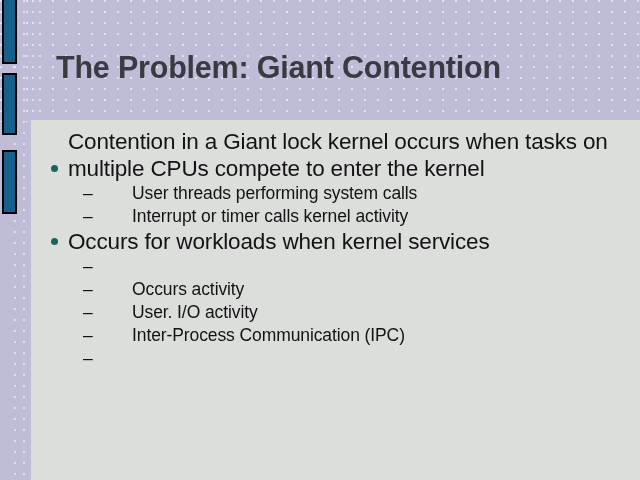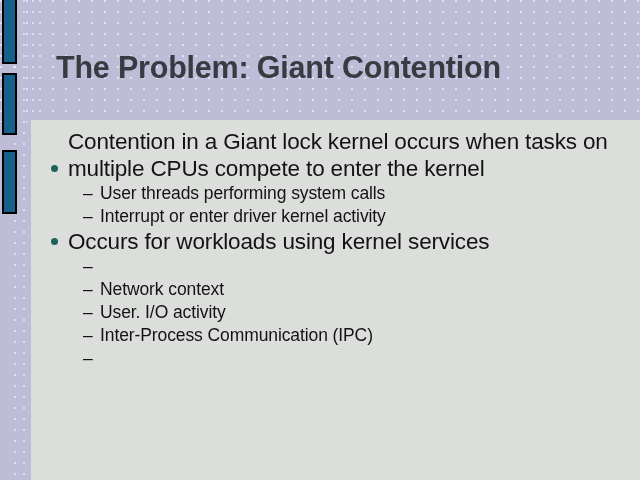--- a/index.html
+++ b/index.html
@@ -131,20 +131,21 @@
     flex: 0 0 17px;
     font-size: 17.5px;
     line-height: 23px;
     color: #131313;
   }
   .level2 .text {
     font-size: 17.5px;
     line-height: 23px;
     color: #131313;
     letter-spacing: -0.1px;
+    margin-left: 32px;
   }
 </style>
 </head>
 <body>
 
 <div id="slide">
 
   <div id="header-texture"></div>
   <div id="sidebar-texture"></div>
 
@@ -161,34 +162,34 @@
             <span class="dot"></span>
           </div>
           <div class="text">Contention in a Giant lock kernel occurs when tasks on multiple CPUs compete to enter the kernel</div>
         </div>
         <div class="bullet-row level2">
           <div class="marker">–</div>
           <div class="text">User threads performing system calls</div>
         </div>
         <div class="bullet-row level2">
           <div class="marker">–</div>
-          <div class="text">Interrupt or enter driver kernel activity</div>
+          <div class="text">Interrupt or timer calls kernel activity</div>
         </div>
         <div class="bullet-row level1">
           <div class="marker">
             <span class="dot"></span>
           </div>
-          <div class="text">Occurs for workloads using kernel services</div>
-        </div>
-        <div class="bullet-row level2">
-          <div class="marker">–</div>
-        </div>
-        <div class="bullet-row level2">
-          <div class="marker">–</div>
-          <div class="text">Network context</div>
+          <div class="text">Occurs for workloads when kernel services</div>
+        </div>
+        <div class="bullet-row level2">
+          <div class="marker">–</div>
+        </div>
+        <div class="bullet-row level2">
+          <div class="marker">–</div>
+          <div class="text">Occurs activity</div>
         </div>
         <div class="bullet-row level2">
           <div class="marker">–</div>
           <div class="text">User. I/O activity</div>
         </div>
         <div class="bullet-row level2">
           <div class="marker">–</div>
           <div class="text">Inter-Process Communication (IPC)</div>
         </div>
         <div class="bullet-row level2">

